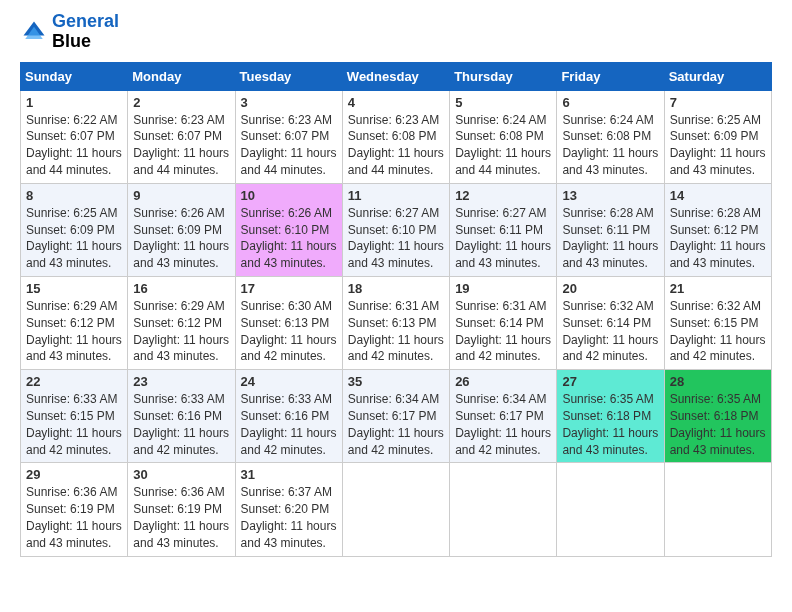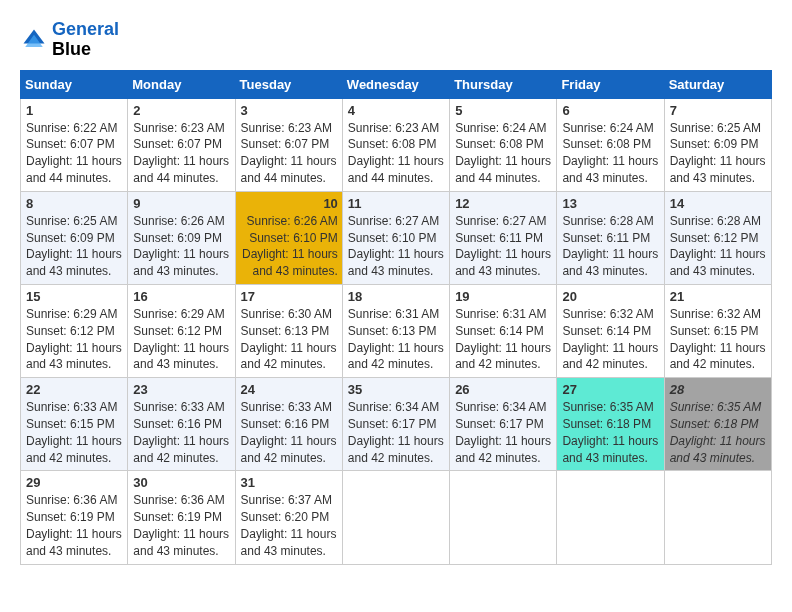--- a/index.html
+++ b/index.html
@@ -6,21 +6,21 @@
     body {
       font-family: Arial, sans-serif;
       background: #fff;
       width: 792px;
       height: 612px;
       overflow: hidden;
     }
     .page {
       width: 792px;
       min-height: 612px;
-      padding: 20px 20px 10px 20px;
+      padding: 12px 20px 10px 20px;
       background: #fff;
     }
     .header {
       display: flex;
       justify-content: space-between;
       align-items: flex-start;
       margin-bottom: 10px;
     }
     .logo {
       display: flex;
@@ -187,21 +187,21 @@
 Daylight: 11 hours
 and 43 minutes.</div>
           </td>
           <td style="background: rgb(240, 244, 251);">
             <span class="day-num">9</span>
             <div class="day-info" style="white-space: pre-line;">Sunrise: 6:26 AM
 Sunset: 6:09 PM
 Daylight: 11 hours
 and 43 minutes.</div>
           </td>
-          <td style="background: #eab308; text-align: right;">
+          <td style="background: #f0abfc;">
             <span class="day-num">10</span>
             <div class="day-info" style="white-space: pre-line;">Sunrise: 6:26 AM
 Sunset: 6:10 PM
 Daylight: 11 hours
 and 43 minutes.</div>
           </td>
           <td style="background: rgb(240, 244, 251);">
             <span class="day-num">11</span>
             <div class="day-info" style="white-space: pre-line;">Sunrise: 6:27 AM
 Sunset: 6:10 PM
@@ -317,21 +317,21 @@
 Daylight: 11 hours
 and 42 minutes.</div>
           </td>
           <td style="background: #5eead4;">
             <span class="day-num">27</span>
             <div class="day-info" style="white-space: pre-line;">Sunrise: 6:35 AM
 Sunset: 6:18 PM
 Daylight: 11 hours
 and 43 minutes.</div>
           </td>
-          <td style="background: #a3a3a3; font-style: italic;">
+          <td style="background: #22c55e;">
             <span class="day-num">28</span>
             <div class="day-info" style="white-space: pre-line;">Sunrise: 6:35 AM
 Sunset: 6:18 PM
 Daylight: 11 hours
 and 43 minutes.</div>
           </td>
         </tr>
         <tr>
           <td>
             <span class="day-num">29</span>

